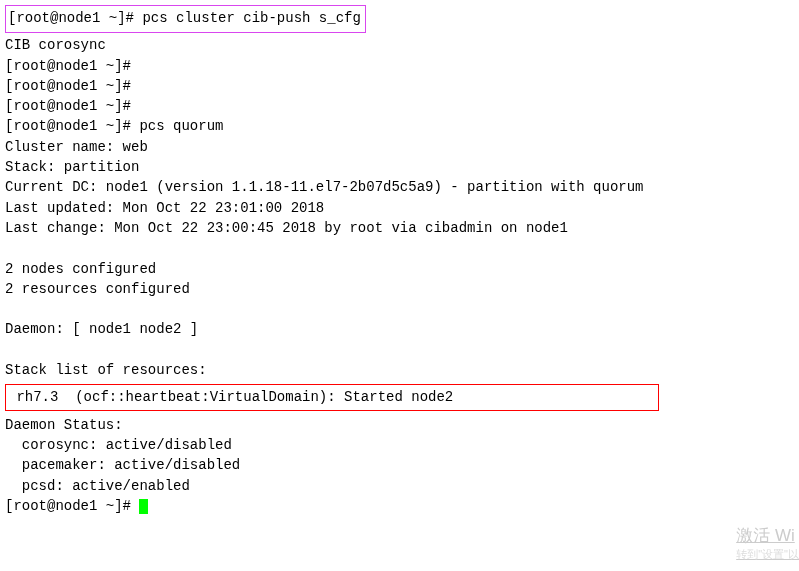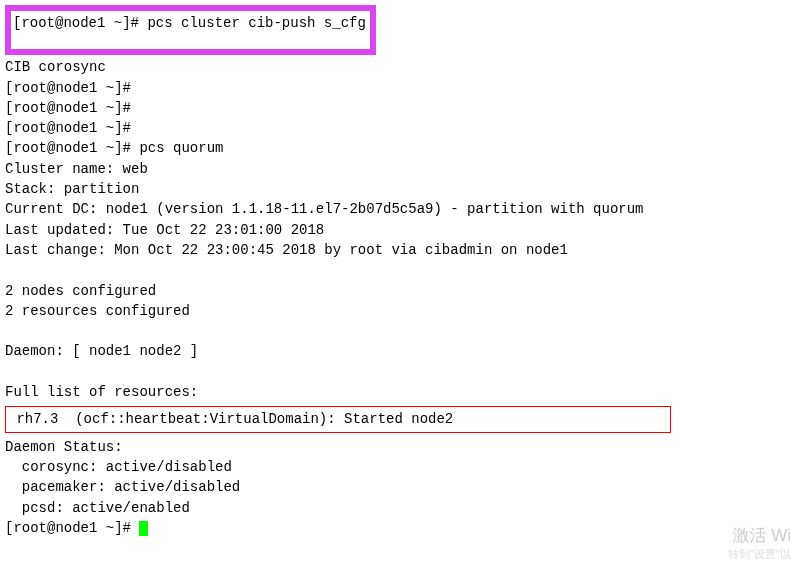--- a/index.html
+++ b/index.html
@@ -13,50 +13,51 @@
       width: 799px;
       box-sizing: border-box;
     }
     .line {
       white-space: pre;
     }
     .prompt-part {
       white-space: pre;
     }
     .red-box1 {
-      border: 6px solid #d946ef;
+      border: 1px solid #d946ef;
       display: inline-block;
-      padding: 2px 4px 16px 2px;
+      padding: 2px 4px 4px 2px;
       margin-bottom: 2px;
     }
     .red-box2 {
       border: 1px solid #ff0000;
       display: inline-block;
-      padding: 2px 12px 2px 2px;
+      padding: 2px 0 2px 2px;
       margin-top: 4px;
       margin-bottom: 4px;
       width: 650px;
     }
     .cursor {
       display: inline-block;
       width: 9px;
       height: 15px;
       background: #00ff00;
       vertical-align: text-bottom;
     }
     .watermark {
       position: absolute;
-      right: 8px;
+      right: 0px;
       top: 525px;
       color: #cccccc;
       font-family: "Microsoft YaHei", sans-serif;
       font-size: 17px;
-      text-align: right;
+      text-align: left;
       line-height: 1.3;
       overflow: hidden;
+      text-decoration: underline;
     }
     .watermark-sub {
       font-size: 11px;
       color: #dddddd;
     }
   </style>
 </head>
 <body>
 
 
@@ -66,29 +67,29 @@
 </div>
 
 <div class="line">CIB corosync</div>
 <div class="line"><span class="prompt-part">[root@node1 ~]#</span></div>
 <div class="line"><span class="prompt-part">[root@node1 ~]#</span></div>
 <div class="line"><span class="prompt-part">[root@node1 ~]#</span></div>
 <div class="line"><span class="prompt-part">[root@node1 ~]#</span><span class="prompt-part"> </span><span class="prompt-part">pcs quorum</span></div>
 <div class="line">Cluster name: web</div>
 <div class="line">Stack: partition</div>
 <div class="line">Current DC: node1 (version 1.1.18-11.el7-2b07d5c5a9) - partition with quorum</div>
-<div class="line">Last updated: Tue Oct 22 23:01:00 2018</div>
+<div class="line">Last updated: Mon Oct 22 23:01:00 2018</div>
 <div class="line">Last change: Mon Oct 22 23:00:45 2018 by root via cibadmin on node1</div>
 <div class="line">&nbsp;</div>
 <div class="line">2 nodes configured</div>
 <div class="line">2 resources configured</div>
 <div class="line">&nbsp;</div>
 <div class="line">Daemon: [ node1 node2 ]</div>
 <div class="line">&nbsp;</div>
-<div class="line">Full list of resources:</div>
+<div class="line">Stack list of resources:</div>
 
 <div class="red-box2">
   <div class="line"> rh7.3  (ocf::heartbeat:VirtualDomain): Started node2</div>
 </div>
 
 <div class="line">Daemon Status:</div>
 <div class="line">  corosync: active/disabled</div>
 <div class="line">  pacemaker: active/disabled</div>
 <div class="line">  pcsd: active/enabled</div>
 <div class="line"><span class="prompt-part">[root@node1 ~]#</span><span class="prompt-part"> </span><span class="cursor"></span></div>

